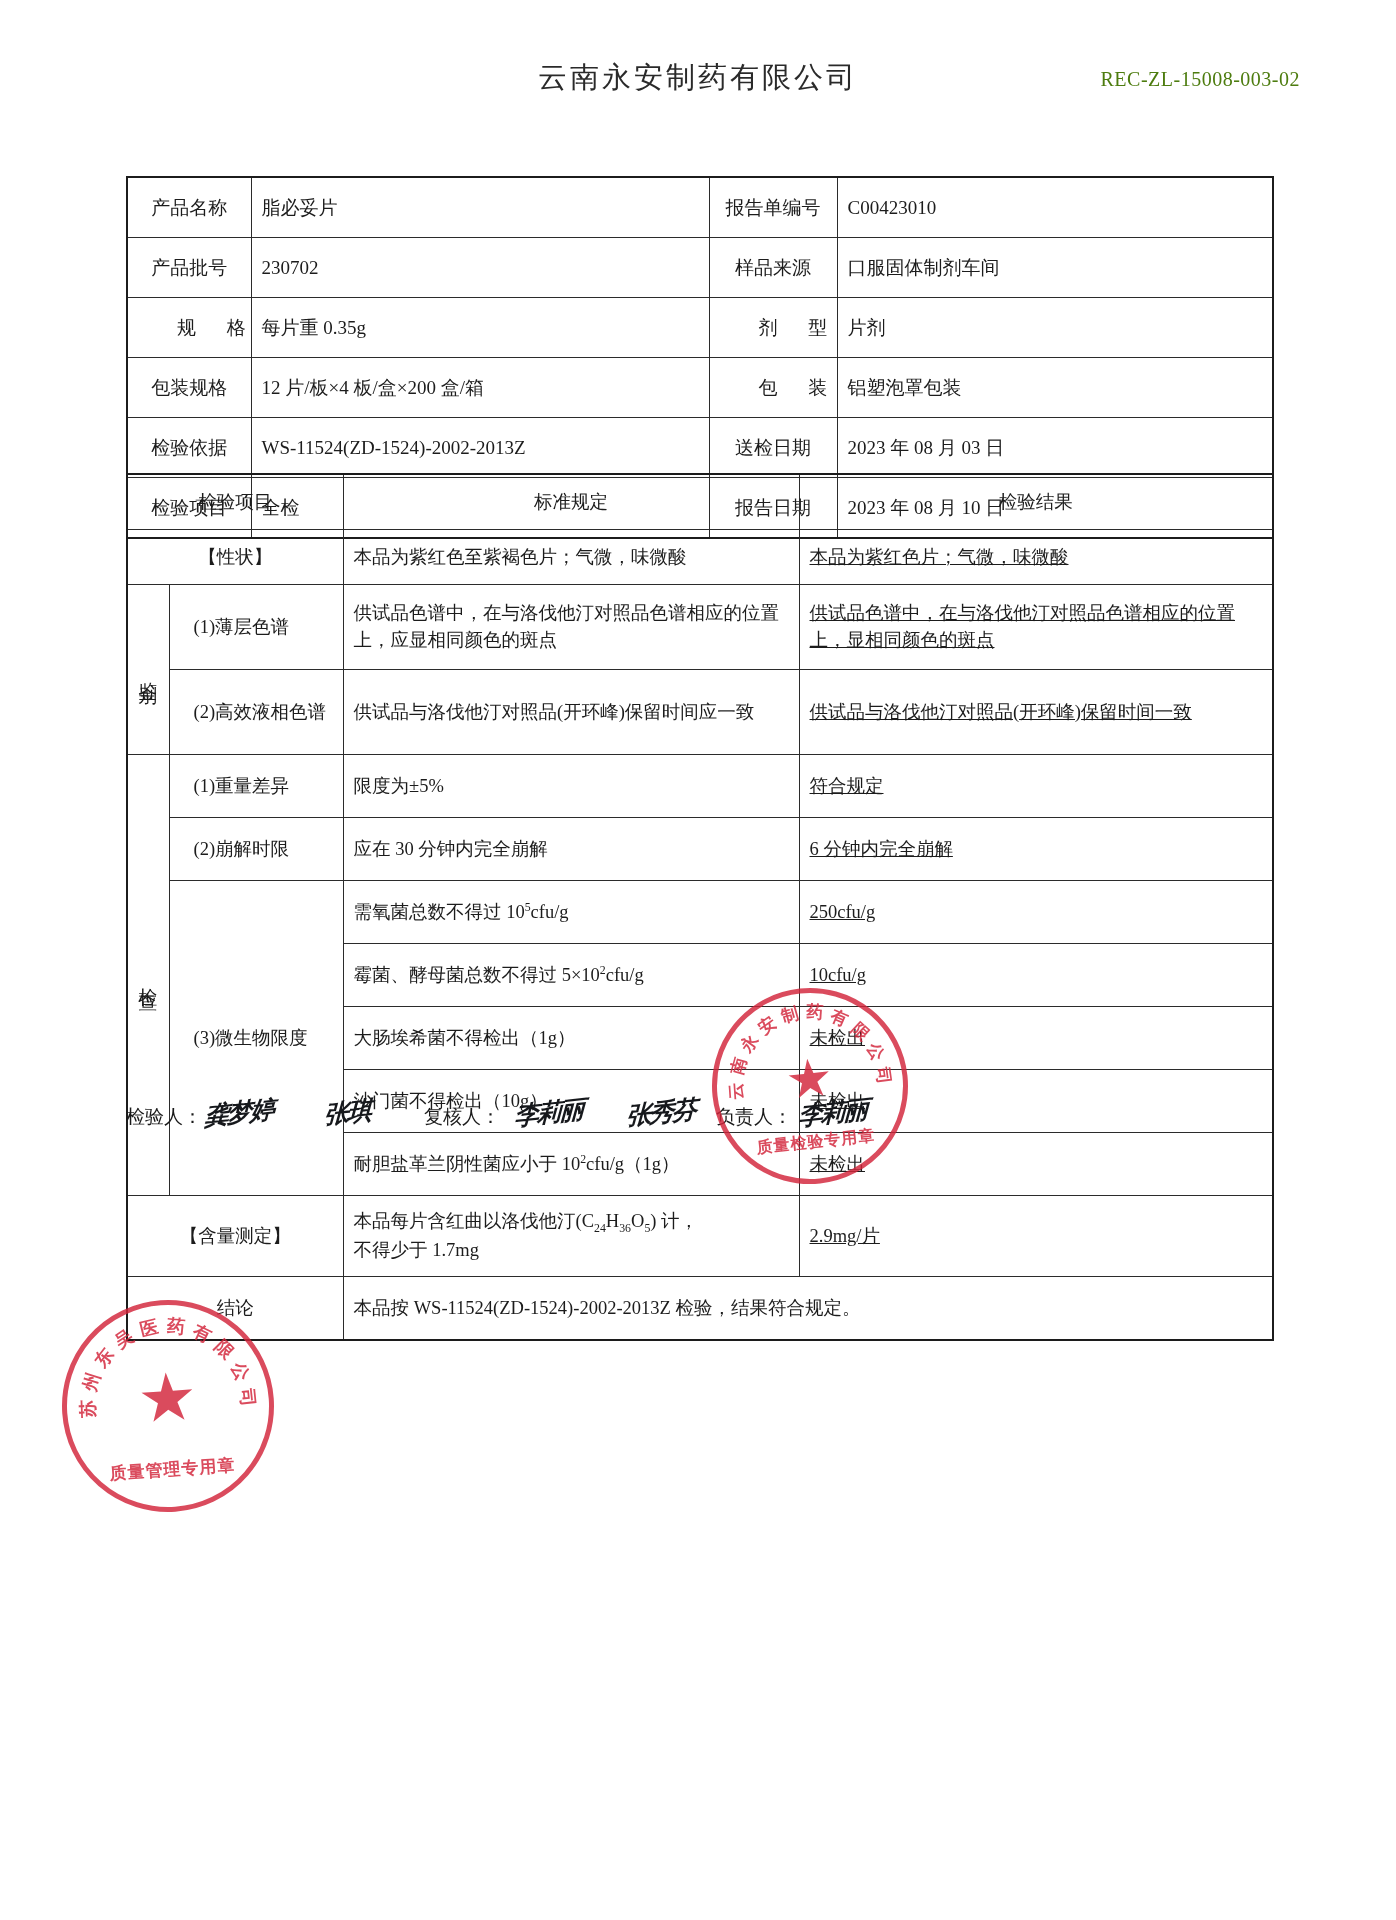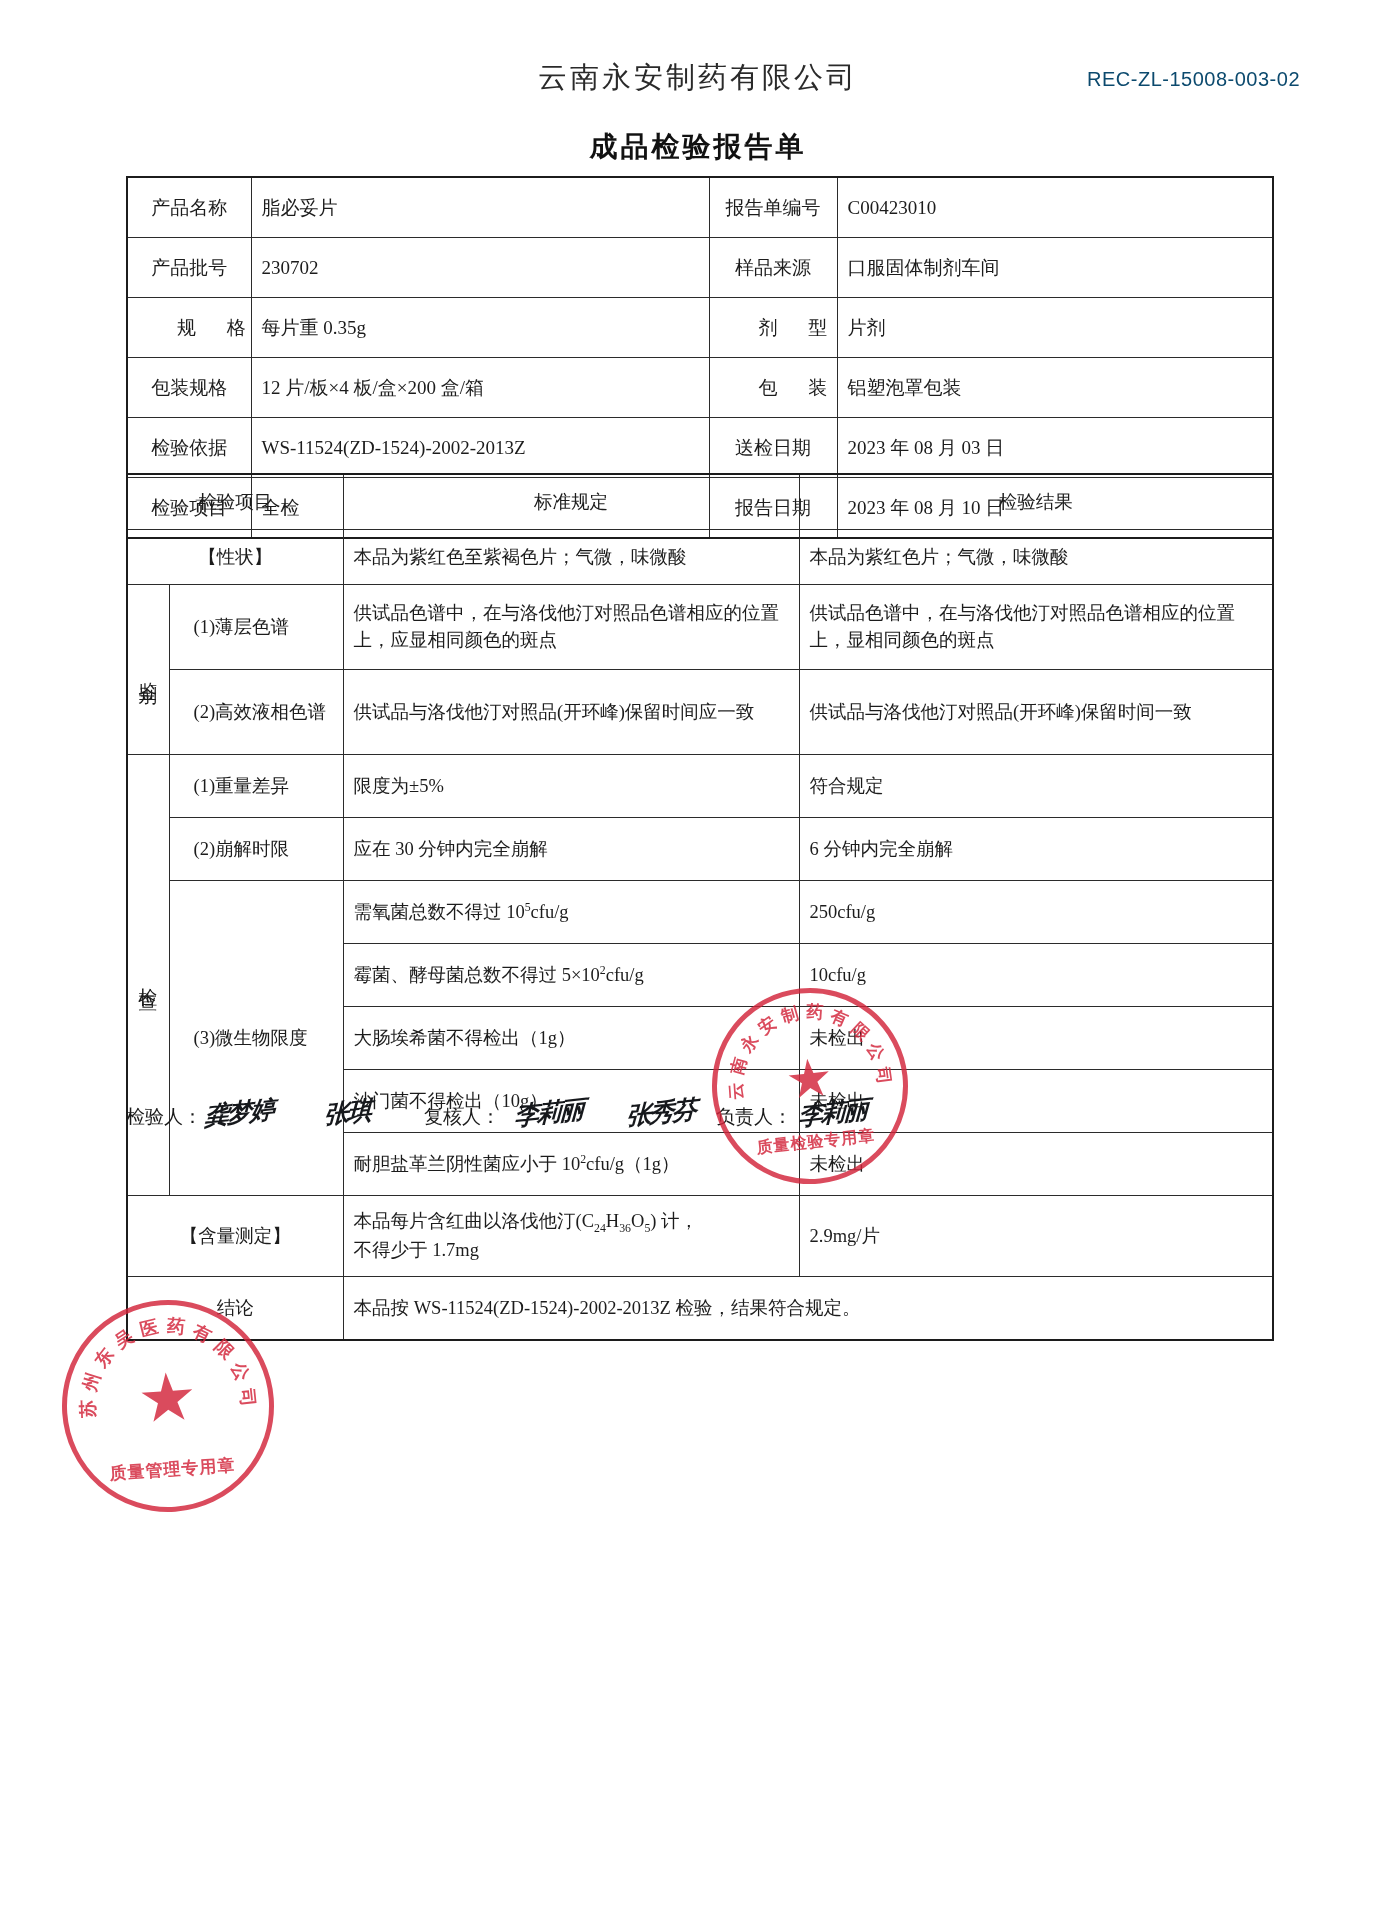--- a/index.html
+++ b/index.html
@@ -40,22 +40,22 @@
     font-size: 29px;
     letter-spacing: 3px;
     color: #2a2a2a;
   }
   .doccode {
     position: absolute;
     right: 96px;
     top: 10px;
     font-size: 20px;
     letter-spacing: 0.5px;
-    color: #0c4a6e;
-    font-family: Liberation Sans, sans-serif;
+    color: #4d7c0f;
+    font-family: Liberation Serif, serif;
   }
 
   .title {
     position: absolute;
     top: 128px;
     left: 0;
     width: 1396px;
     text-align: center;
     font-size: 28px;
     font-weight: bold;
@@ -108,21 +108,21 @@
   #result-table td {
     height: 42px;
     font-size: 18.5px;
   }
   .rh {
     text-align: center;
     font-size: 20px;
   }
   .c-item { text-align: center; }
   .c-spec { text-align: left; }
-  .c-res  { text-align: left; }
+  .c-res  { text-align: left; text-decoration: underline; }
 
   
   .vgroup {
     text-align: center;
     padding: 0;
     width: 40px;
   }
   .vgroup span {
     display: inline-block;
     writing-mode: vertical-rl;
@@ -230,21 +230,20 @@
 </head>
 <body>
 
 <div class="page">
 
   <div class="hdr">
     <div class="company">云南永安制药有限公司</div>
     <div class="doccode">REC-ZL-15008-003-02</div>
   </div>
 
-  <div class="title">成品检验报告单</div>
 
   <table id="info-table">
     <colgroup>
       <col style="width:124px">
         <col style="width:458px">
       <col style="width:128px">
         <col style="width:436px">
     </colgroup>
     <tbody>
       <tr>

